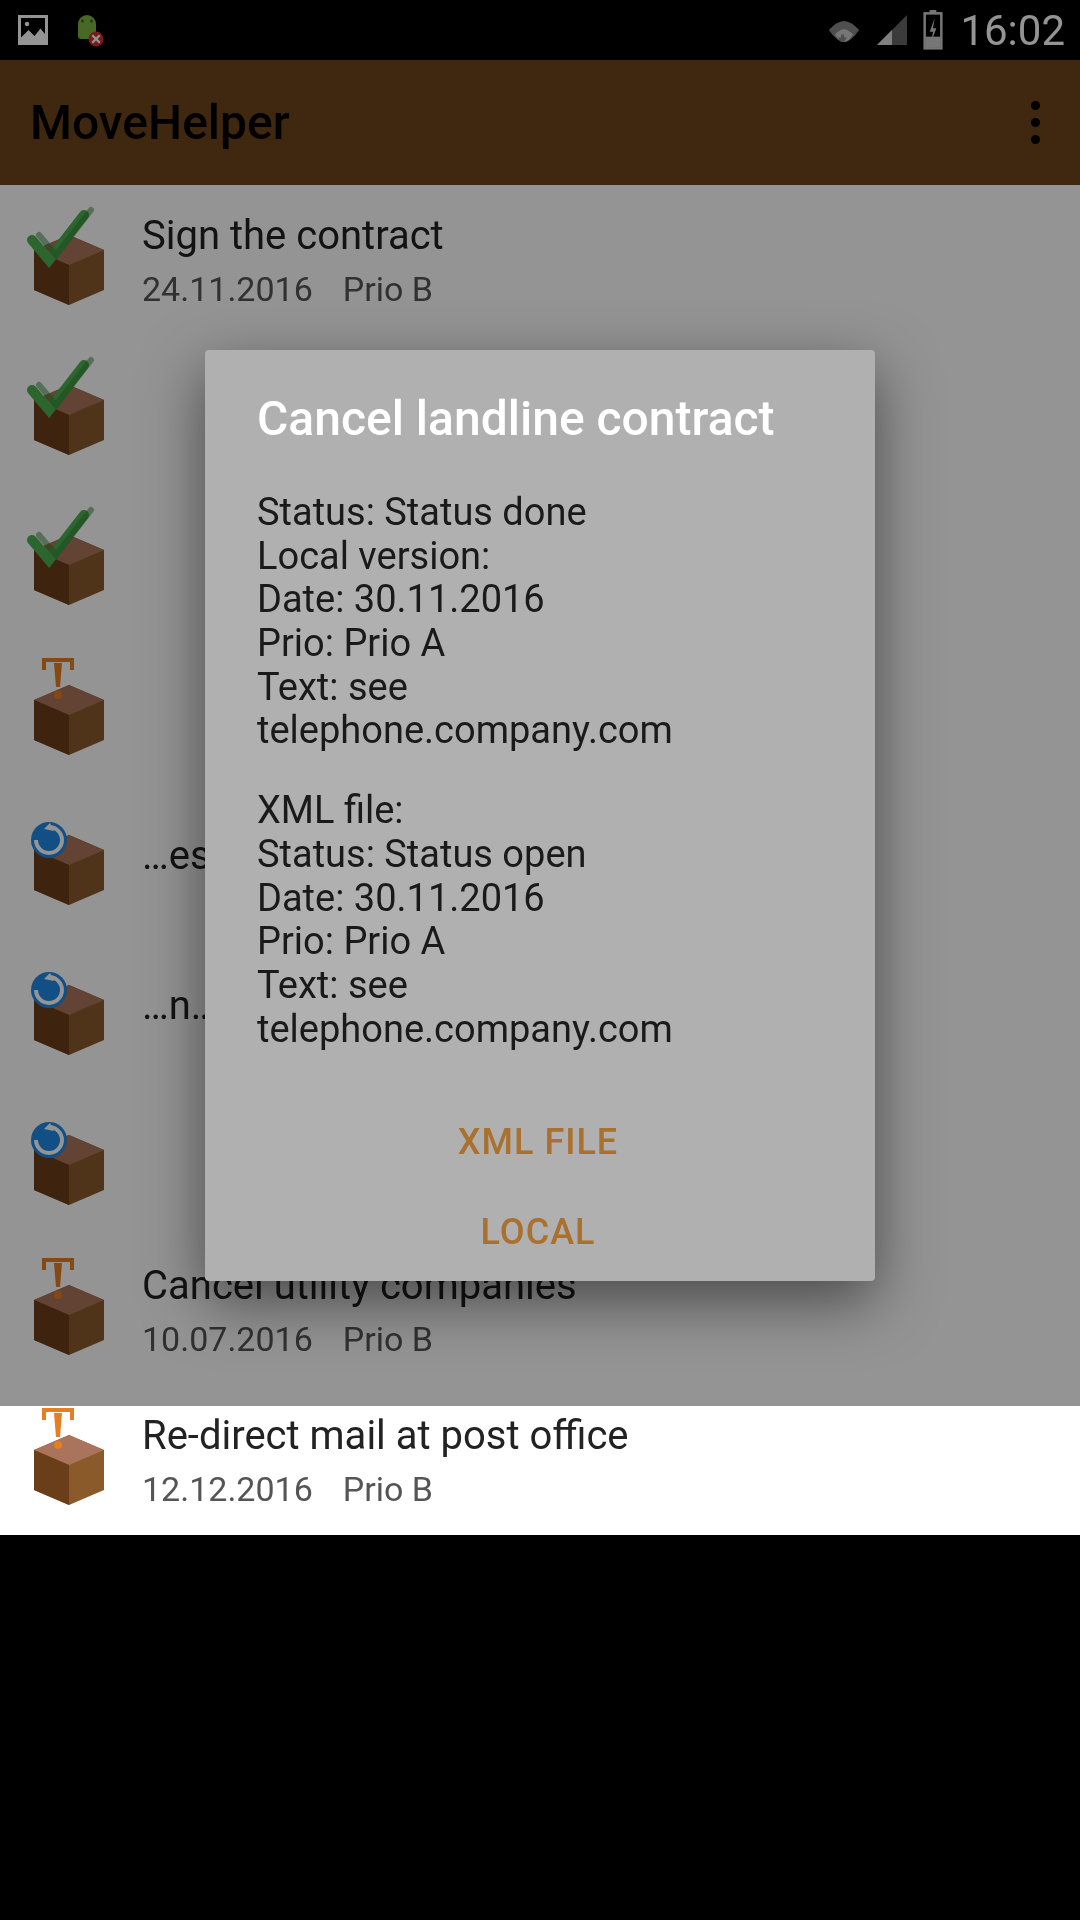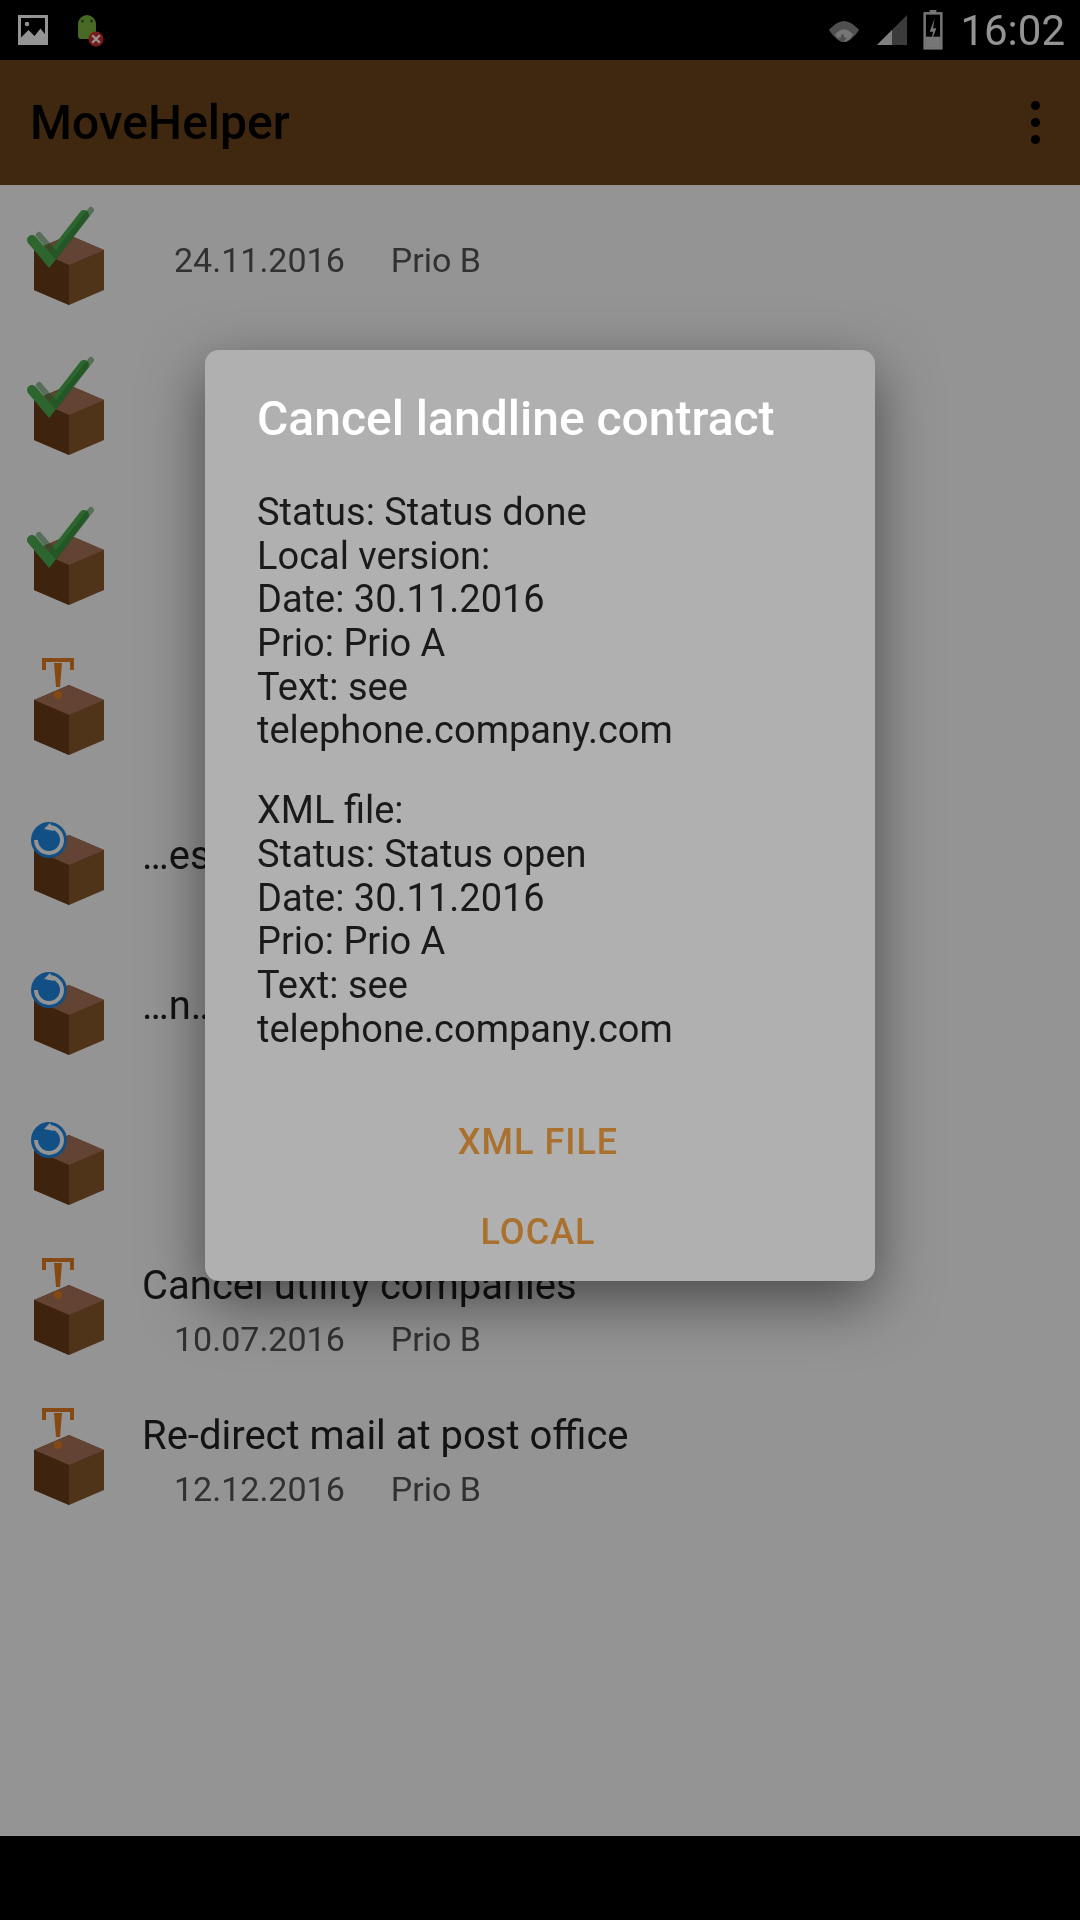--- a/index.html
+++ b/index.html
@@ -1,44 +1,44 @@
 <!DOCTYPE html>
 <html><head>
 <meta charset="utf-8">
 <style>
   * { margin: 0; padding: 0; box-sizing: border-box; font-family: Roboto, Arial, sans-serif; }
   html, body { width: 1080px; height: 1920px; overflow: hidden; background: #000; }
   
-  .screen { width: 1080px; height: 1836px; position: relative; background: #fff; }
+  .screen { width: 1080px; height: 1406px; position: relative; background: #fff; }
   
   
   .status-bar { height: 60px; background: #000; display: flex; align-items: center; justify-content: space-between; padding: 0 15px; color: #fff; }
   .status-left { display: flex; gap: 18px; align-items: center; }
   .status-right { display: flex; gap: 8px; align-items: center; }
   .status-time { font-size: 42px; font-weight: 400; margin-left: 6px; }
   .status-icon { display: inline-flex; }
   
   
   .app-bar { height: 125px; background: #6e461d; display: flex; align-items: center; justify-content: space-between; padding: 12px 30px; }
   .app-title { font-size: 48px; font-weight: 500; color: #000; }
   .overflow-dots { display: flex; flex-direction: column; gap: 8px; padding: 10px; }
   .overflow-dots span { width: 9px; height: 9px; background: #000; border-radius: 50%; }
   
   
   .task-list { background: #fff; }
   .task-item { display: flex; align-items: center; padding: 6px 14px; gap: 18px; min-height: 150px; }
   .task-icon { width: 110px; height: 110px; flex-shrink: 0; display: flex; align-items: center; justify-content: center; }
   .task-text { flex: 1; }
   .task-title { font-size: 40px; color: #222; margin-bottom: 10px; white-space: nowrap; overflow: hidden; text-overflow: ellipsis; }
-  .task-meta { display: flex; gap: 46px; margin-left: 32px; }
+  .task-meta { display: flex; gap: 30px; }
   .task-date, .task-prio { font-size: 34px; color: #555; }
   
   
   .overlay { position: absolute; inset: 0; background: rgba(0,0,0,0.42); display: flex; align-items: flex-start; justify-content: center; }
-  .dialog { margin-top: 350px; width: 670px; background: #b0b0b0; border-radius: 14px; box-shadow: 0 20px 60px rgba(0,0,0,0.5); padding: 40px 52px 28px 52px; }
+  .dialog { margin-top: 350px; width: 670px; background: #b0b0b0; border-radius: 4px; box-shadow: 0 20px 60px rgba(0,0,0,0.5); padding: 40px 52px 28px 52px; }
   .dialog-title { font-size: 48px; font-weight: 500; color: #fff; margin-bottom: 44px; }
   .dialog-body { font-size: 38px; color: #1a1a1a; line-height: 1.15; }
   .dialog-block { margin-bottom: 36px; }
   .dialog-actions { display: flex; justify-content: flex-end; gap: 48px; margin-top: 70px; padding-right: 4px; flex-direction: column; }
   .dialog-btn { font-size: 36px; font-weight: 500; color: #a9702e; letter-spacing: 1px; background: none; border: none; cursor: pointer; }
 </style>
 </head>
 <body>
 
 <div class="screen">
@@ -103,20 +103,21 @@
         <div class="task-icon">
           <svg width="110" height="110" viewBox="0 0 110 110">
             <path d="M20 45 L55 30 L90 45 L90 85 L55 100 L20 85 Z" fill="#8b5a2b"></path>
             <path d="M20 45 L55 60 L90 45 L55 30 Z" fill="#a9745b"></path>
             <path d="M55 60 L55 100 L20 85 L20 45 Z" fill="#6b3e1a"></path>
             <path d="M18 35 L35 55 L70 10" fill="none" stroke="#4caf50" stroke-width="10" stroke-linecap="round"></path>
             <path d="M25 30 L42 50 L77 5" fill="none" stroke="#2e7d32" stroke-width="6" stroke-linecap="round" opacity="0.5"></path>
           </svg>
         </div>
         <div class="task-text">
+          <div class="task-title">Sign the contract</div>
           <div class="task-meta">
             <span class="task-date">24.11.2016</span>
             <span class="task-prio">Prio B</span>
           </div>
         </div>
       </div>
       <div class="task-item">
         <div class="task-icon">
           <svg width="110" height="110" viewBox="0 0 110 110">
             <path d="M20 45 L55 30 L90 45 L90 85 L55 100 L20 85 Z" fill="#8b5a2b"></path>

